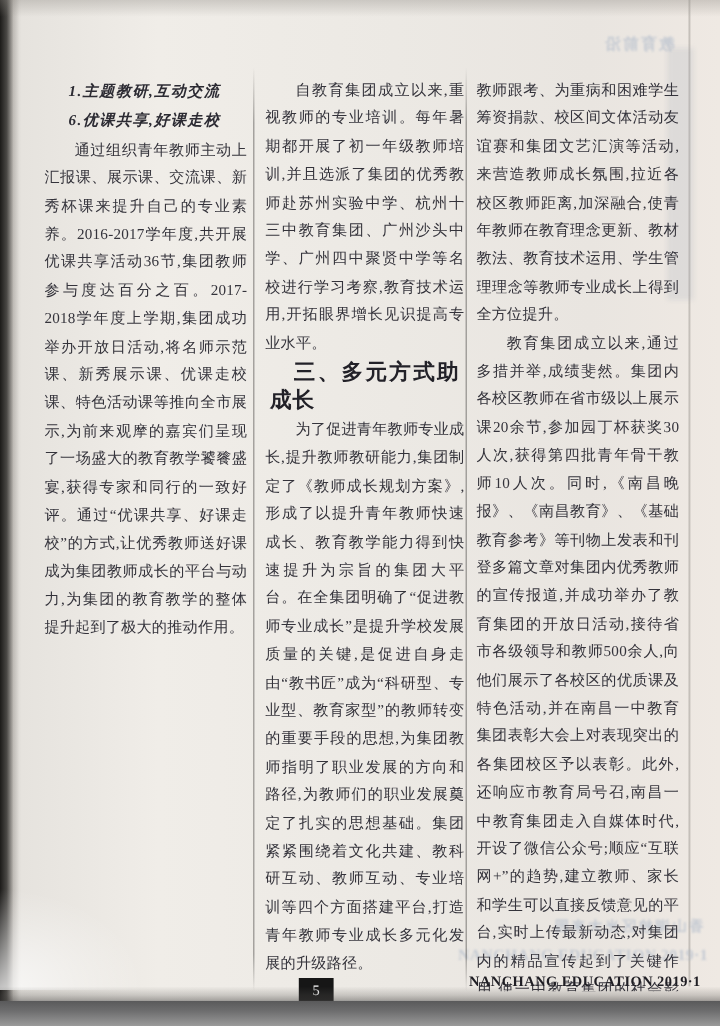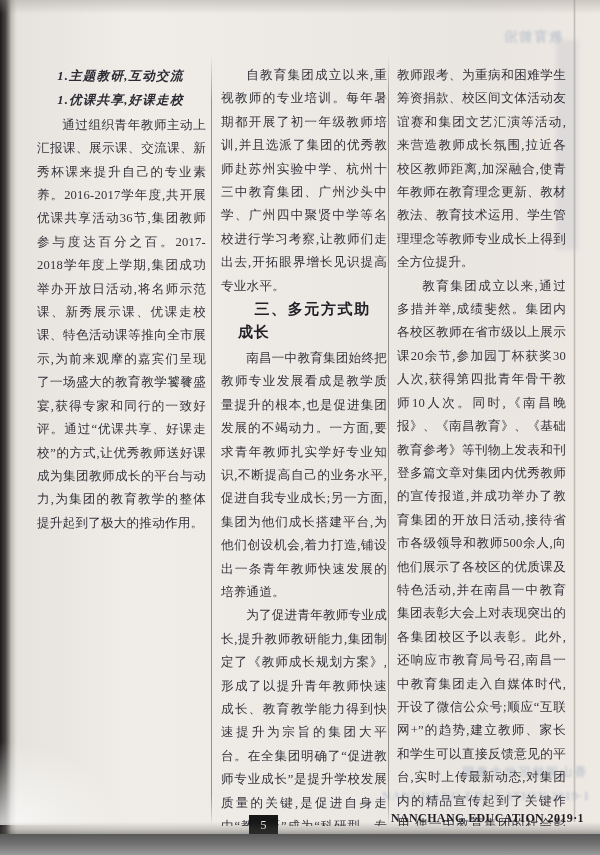--- a/index.html
+++ b/index.html
@@ -58,23 +58,23 @@
     background:linear-gradient(to bottom,rgba(70,68,66,0) 0%,rgba(70,68,66,0.55) 6%,rgba(70,68,66,0.55) 96%,rgba(70,68,66,0) 100%);
   }
   .rule-1{left:211px;}
   .rule-2{left:388px;}
   .col p{margin:0;text-indent:2em;}
   .sub-heading{
     margin:1px 0;font-weight:bold;font-style:italic;text-indent:1.6em;
     letter-spacing:1.2px;color:#2c2b33;
   }
   .main-heading{
-    margin:1px 17px;font-weight:bold;text-indent:1.1em;
-    font-family:Liberation Mono, monospace;
-    font-size:15px;letter-spacing:0.8px;color:#222128;
+    margin:1px 4px;font-weight:bold;text-indent:1.1em;
+    font-family:Liberation Sans, sans-serif;
+    font-size:18px;letter-spacing:0.8px;color:#222128;
   }
   
   .page-num{
     position:absolute;left:249px;top:815px;width:29px;height:20px;
     background:#161616;color:#f2f2f2;font-size:12px;line-height:20px;
     text-align:center;font-family:"Liberation Serif",serif;
   }
   .journal-title{
     position:absolute;right:16px;top:811px;
     font-weight:bold;font-size:12px;letter-spacing:0.4px;color:#1f1e24;
@@ -97,29 +97,28 @@
 <div class="ghost mirrored ghost-cn-bottom">香山湖校区光大来园</div>
 <div class="ghost ghost-journal">NANCHANG EDUCATION 2019·1</div>
 
 <div class="content">
 
   <div class="rule rule-1"></div>
   <div class="rule rule-2"></div>
 
   <div class="col col-1">
     <h4 class="sub-heading">1.主题教研,互动交流</h4>
-    <h4 class="sub-heading">1.优课共享,好课走校</h4>
+    <h4 class="sub-heading">6.优课共享,好课走校</h4>
     <p>通过组织青年教师主动上汇报课、展示课、交流课、新秀杯课来提升自己的专业素养。2016-2017学年度,共开展优课共享活动36节,集团教师参与度达百分之百。2017-2018学年度上学期,集团成功举办开放日活动,将名师示范课、新秀展示课、优课走校课、特色活动课等推向全市展示,为前来观摩的嘉宾们呈现了一场盛大的教育教学饕餮盛宴,获得专家和同行的一致好评。通过“优课共享、好课走校”的方式,让优秀教师送好课成为集团教师成长的平台与动力,为集团的教育教学的整体提升起到了极大的推动作用。</p>
 
   </div>
 
   <div class="col col-2">
-    <p>自教育集团成立以来,重视教师的专业培训。每年暑期都开展了初一年级教师培训,并且选派了集团的优秀教师赴苏州实验中学、杭州十三中教育集团、广州沙头中学、广州四中聚贤中学等名校进行学习考察,让教师们走出去,开拓眼界增长见识提高专业水平。</p>
+    <p>自教育集团成立以来,重视教师的专业培训。每年暑期都开展了初一年级教师培训,并且选派了集团的优秀教师赴苏州实验中学、杭州十三中教育集团、广州沙头中学、广州四中聚贤中学等名校进行学习考察,教育技术运用,开拓眼界增长见识提高专业水平。</p>
     <h4 class="main-heading">三、多元方式助成长</h4>
-    <p>南昌一中教育集团始终把教师专业发展看成是教学质量提升的根本,也是促进集团发展的不竭动力。一方面,要求青年教师扎实学好专业知识,不断提高自己的业务水平,促进自我专业成长;另一方面,集团为他们成长搭建平台,为他们创设机会,着力打造,铺设出一条青年教师快速发展的培养通道。</p>
     <p>为了促进青年教师专业成长,提升教师教研能力,集团制定了《教师成长规划方案》,形成了以提升青年教师快速成长、教育教学能力得到快速提升为宗旨的集团大平台。在全集团明确了“促进教师专业成长”是提升学校发展质量的关键,是促进自身走由“教书匠”成为“科研型、专业型、教育家型”的教师转变的重要手段的思想,为集团教师指明了职业发展的方向和路径,为教师们的职业发展奠定了扎实的思想基础。集团紧紧围绕着文化共建、教科研互动、教师互动、专业培训等四个方面搭建平台,打造青年教师专业成长多元化发展的升级路径。</p>
 
   </div>
 
   <div class="col col-3">
     <p style="text-indent:0;">教师跟考、为重病和困难学生筹资捐款、校区间文体活动友谊赛和集团文艺汇演等活动,来营造教师成长氛围,拉近各校区教师距离,加深融合,使青年教师在教育理念更新、教材教法、教育技术运用、学生管理理念等教师专业成长上得到全方位提升。</p>
     <p>教育集团成立以来,通过多措并举,成绩斐然。集团内各校区教师在省市级以上展示课20余节,参加园丁杯获奖30人次,获得第四批青年骨干教师10人次。同时,《南昌晚报》、《南昌教育》、《基础教育参考》等刊物上发表和刊登多篇文章对集团内优秀教师的宣传报道,并成功举办了教育集团的开放日活动,接待省市各级领导和教师500余人,向他们展示了各校区的优质课及特色活动,并在南昌一中教育集团表彰大会上对表现突出的各集团校区予以表彰。此外,还响应市教育局号召,南昌一中教育集团走入自媒体时代,开设了微信公众号;顺应“互联网+”的趋势,建立教师、家长和学生可以直接反馈意见的平台,实时上传最新动态,对集团内的精品宣传起到了关键作用,使一中教育集团的社会影响力得到显著提高。</p>
 
   </div>
 

